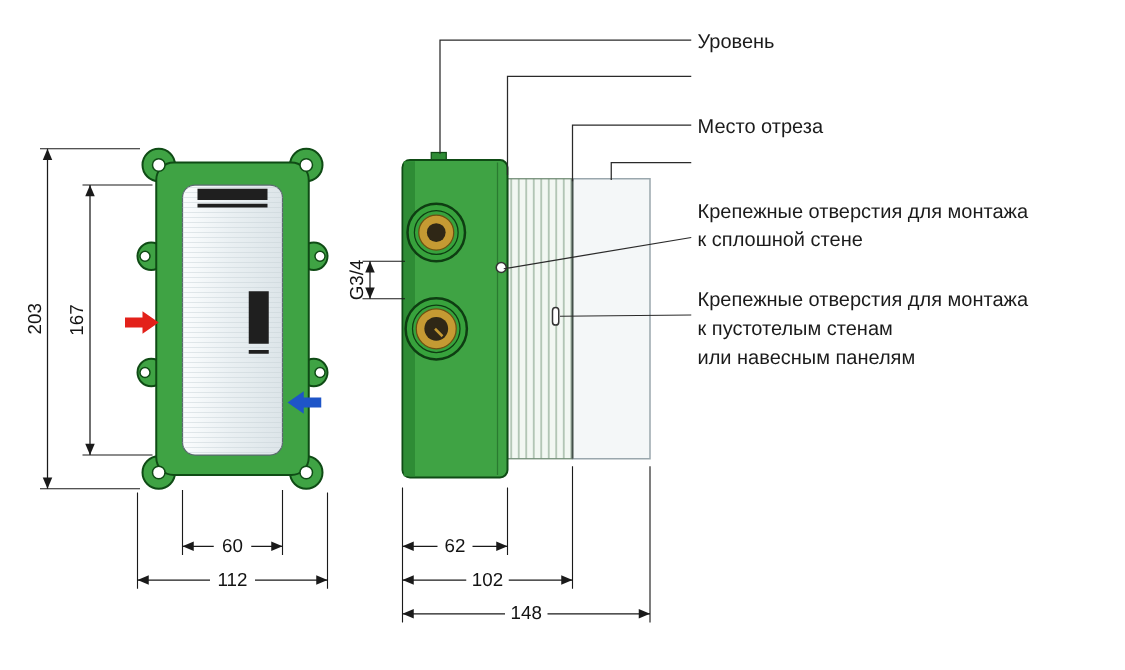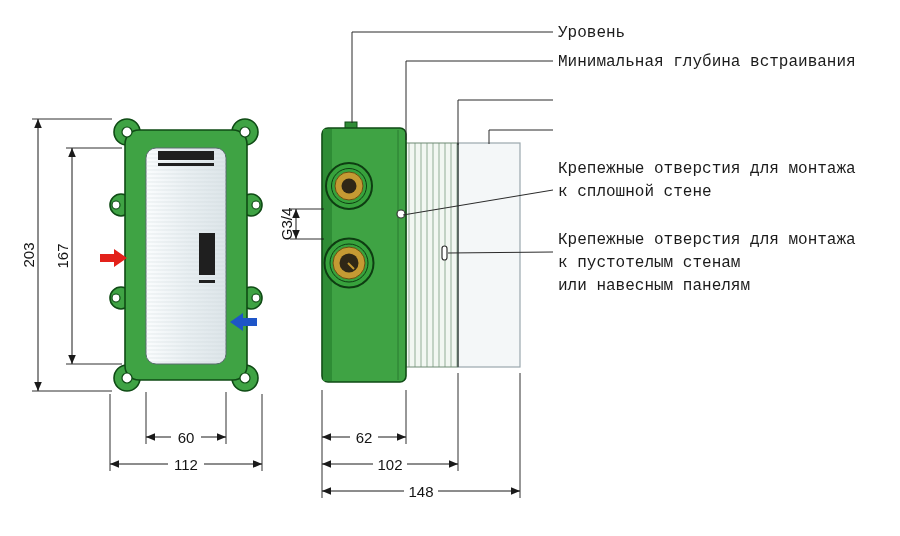--- a/index.html
+++ b/index.html
@@ -4,21 +4,21 @@
 <style>
   * { box-sizing: border-box; }
   html, body { margin: 0; padding: 0; background: #ffffff; }
   #stage {
     position: relative; width: 900px; height: 536px; background: #ffffff;
     font-family: "Liberation Sans", sans-serif; overflow: hidden;
   }
   #drawing { position: absolute; left: 0; top: 0; }
   .callout {
     position: absolute; left: 558px; font-size: 16px; line-height: 23px;
-    color: #1b1b1b; white-space: pre-line; font-family: Liberation Mono, monospace;
+    color: #1b1b1b; white-space: pre-line;
   }
   svg text { font-family: "Liberation Sans", sans-serif; font-size: 15px; fill: #141414; }
   .green  { fill: #3fa344; stroke: #0f4b15; stroke-width: 1.6; }
   .greendark { fill: #2e8c35; stroke: none; }
   .hole   { fill: #ffffff; stroke: #0f4b15; stroke-width: 1.2; }
   .slot   { fill: #1f1f1f; }
   .dim    { stroke: #1a1a1a; stroke-width: 1; fill: none; }
   .ext    { stroke: #1a1a1a; stroke-width: 0.9; }
   .leader { stroke: #2a2a2a; stroke-width: 1; fill: none; }
   .dimbg  { fill: #ffffff; }
@@ -172,20 +172,20 @@
       <polyline class="leader" points="553,32 352,32 352,123"></polyline>
       <polyline class="leader" points="553,61 406,61 406,140"></polyline>
       <polyline class="leader" points="553,100 458,100 458,145"></polyline>
       <polyline class="leader" points="553,130 489,130 489,144"></polyline>
       <line class="leader" x1="553" y1="190" x2="403" y2="215"></line>
       <line class="leader" x1="553" y1="252" x2="448" y2="253"></line>
     </g>
   </svg>
 
   <div class="callout" style="top:22px">Уровень</div>
-  <div class="callout" style="top:51px">Минимальная глубина встраивания</div>
+  <div class="callout" style="top:90px">Место отреза</div>
   <div class="callout" style="top:158px">Крепежные отверстия для монтажа
 к сплошной стене</div>
   <div class="callout" style="top:229px">Крепежные отверстия для монтажа
 к пустотелым стенам
 или навесным панелям</div>
 
 </div>
 
 </body></html>

